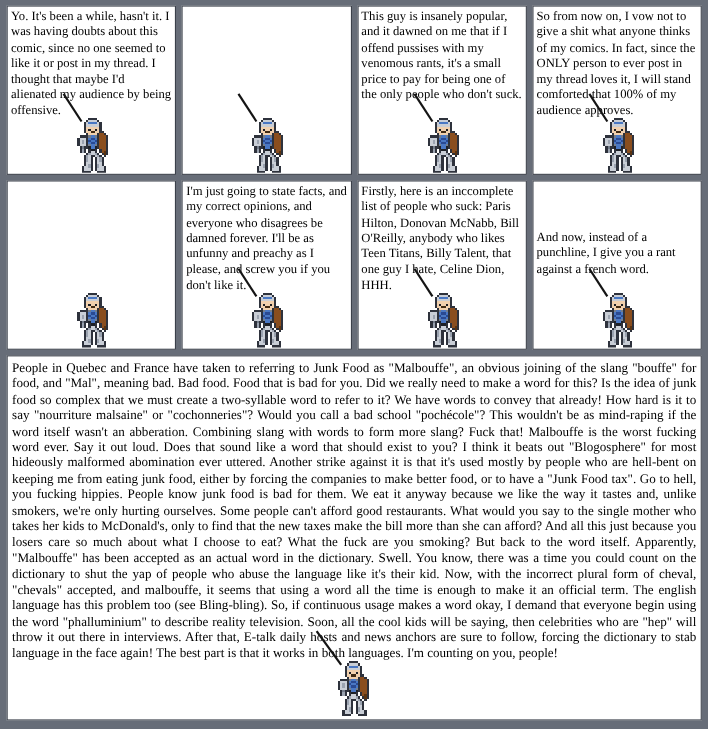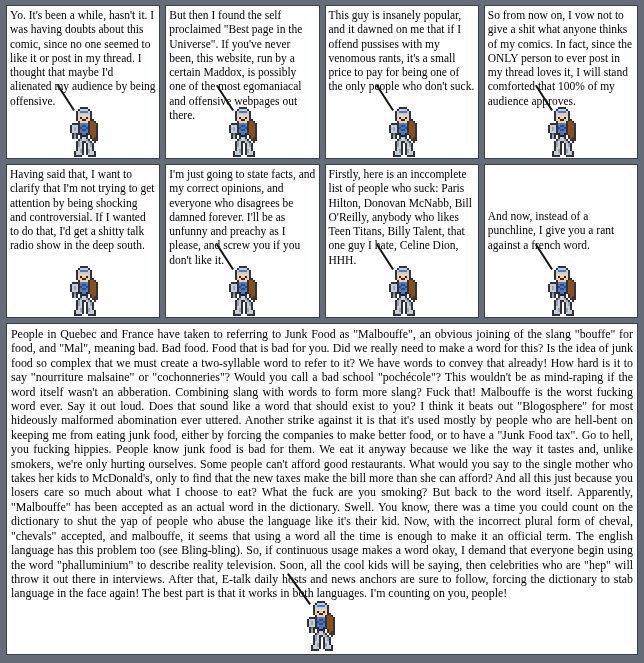--- a/index.html
+++ b/index.html
@@ -321,21 +321,20 @@
               <rect x="20" y="48" width="2" height="2" fill="#2e323c"></rect>
               <rect x="22" y="48" width="2" height="2" fill="#2e323c"></rect>
               <rect x="24" y="48" width="2" height="2" fill="#2e323c"></rect>
               <rect x="26" y="48" width="2" height="2" fill="#2e323c"></rect>
             </svg>
           </span>
     </div>
   </div>
 
   <div class="panel">
-    <p class="panel-text">But then I found the self proclaimed "Best page in the Universe". If you've never been, this website, run by a certain Maddox, is possibly one of the most egomaniacal and offensive webpages out there.</p>
     <div class="char-wrap">
       <div class="speech-line"></div>
       <span class="sprite-slot">
             <svg width="32" height="50" shape-rendering="crispEdges">
               <rect x="12" y="0" width="2" height="2" fill="#2e323c"></rect>
               <rect x="14" y="0" width="2" height="2" fill="#2e323c"></rect>
               <rect x="16" y="0" width="2" height="2" fill="#2e323c"></rect>
               <rect x="18" y="0" width="2" height="2" fill="#2e323c"></rect>
               <rect x="10" y="2" width="2" height="2" fill="#2e323c"></rect>
               <rect x="12" y="2" width="2" height="2" fill="#c9ced6"></rect>
@@ -1081,21 +1080,20 @@
               <rect x="22" y="48" width="2" height="2" fill="#2e323c"></rect>
               <rect x="24" y="48" width="2" height="2" fill="#2e323c"></rect>
               <rect x="26" y="48" width="2" height="2" fill="#2e323c"></rect>
             </svg>
           </span>
     </div>
   </div>
 </div>
   <div class="row" id="row2">
   <div class="panel">
-    <p class="panel-text">Having said that, I want to clarify that I'm not trying to get attention by being shocking and controversial. If I wanted to do that, I'd get a shitty talk radio show in the deep south.</p>
     <div class="char-wrap">
 
       <span class="sprite-slot">
             <svg width="32" height="50" shape-rendering="crispEdges">
               <rect x="12" y="0" width="2" height="2" fill="#2e323c"></rect>
               <rect x="14" y="0" width="2" height="2" fill="#2e323c"></rect>
               <rect x="16" y="0" width="2" height="2" fill="#2e323c"></rect>
               <rect x="18" y="0" width="2" height="2" fill="#2e323c"></rect>
               <rect x="10" y="2" width="2" height="2" fill="#2e323c"></rect>
               <rect x="12" y="2" width="2" height="2" fill="#c9ced6"></rect>

